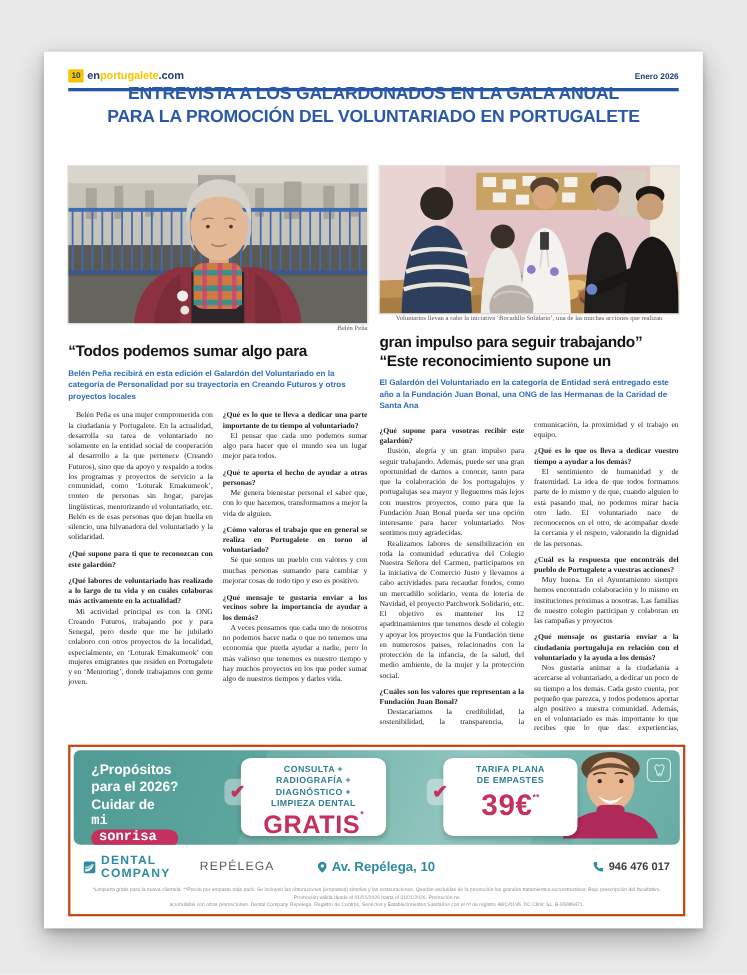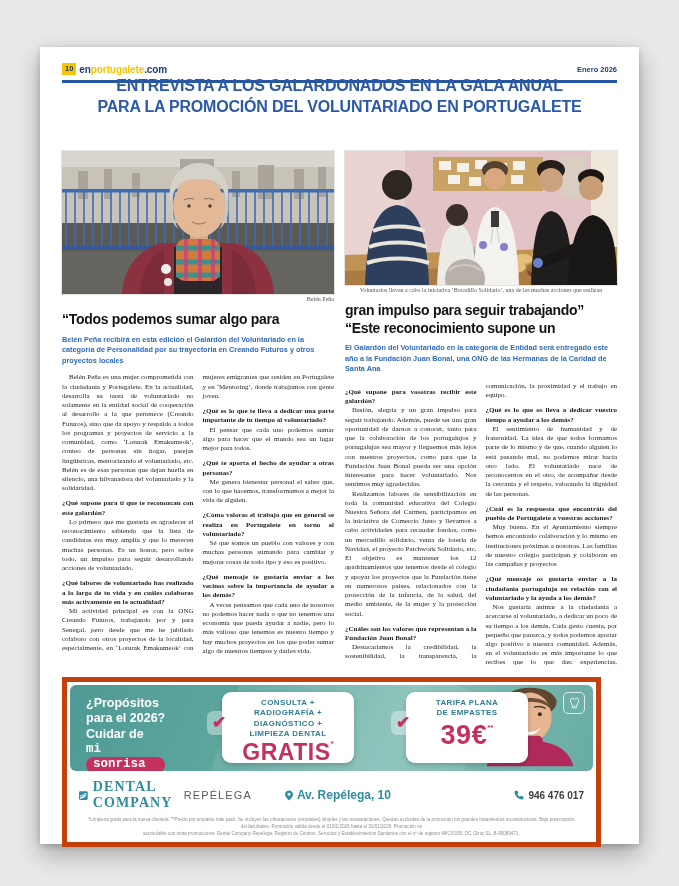--- a/index.html
+++ b/index.html
@@ -32,21 +32,21 @@
   .lh figcaption{text-align:right;} .rh figcaption{text-align:center;}
   .atitle{margin:8px 0 6px;font-weight:800;font-size:14px;line-height:1.25;color:#141414;letter-spacing:-.3px;}
   .atitle span{display:block;}
   .standfirst{margin:0 0 7px;font-weight:700;font-size:7.3px;line-height:1.45;color:#2f6cb6;}
   .abody{column-count:2;column-gap:9px;height:292px;overflow:hidden;
     font-family:"Liberation Serif",serif;font-size:7px;line-height:1.32;color:#1d1d1d;text-align:justify;}
   .abody p{margin:0;}
   .abody p.bp{text-indent:7px;}
   .abody p.q{font-weight:700;margin-top:6px;text-indent:0;}
   
-  .ad{position:absolute;left:22px;right:38px;top:630px;border:5px solid #c2410c;background:#fff;}
+  .ad{position:absolute;left:22px;right:16px;top:630px;border:2px solid #c2410c;background:#fff;}
   .ad-teal{position:relative;margin:3px;height:86px;border-radius:6px;overflow:hidden;
     background:linear-gradient(112deg,#4f9a94 0%,#5ea79f 34%,#84bfb7 62%,#67aca4 100%);}
   .ad-teal::after{content:"";position:absolute;left:30%;top:-30px;width:46%;height:200%;
     background:rgba(255,255,255,.10);transform:rotate(18deg);}
   .tagline{position:absolute;left:16px;top:11px;color:#fff;font-weight:800;font-size:12.5px;line-height:1.22;z-index:3;}
   .tagline span{display:block;}
   .tl-row{display:flex;align-items:center;gap:4px;font-family:Liberation Mono, monospace;}
   .pill{display:inline-block;background:#c5315f;border-radius:9px;padding:0 7px 1px;color:#fff;}
   .card{position:absolute;top:7px;background:#fff;border-radius:9px;box-shadow:0 2px 5px rgba(0,0,0,.20);
     text-align:center;padding-top:6px;z-index:2;}
@@ -60,21 +60,21 @@
   .check{position:absolute;width:24px;height:24px;border-radius:6px;background:rgba(255,255,255,.38);
     color:#c5315f;font-weight:800;font-size:17px;line-height:24px;text-align:center;z-index:3;}
   .ck1{left:137px;top:26px;} .ck2{left:321px;top:26px;}
   .man-wrap{position:absolute;right:4px;bottom:0;z-index:1;}
   .tooth-badge{position:absolute;right:8px;top:7px;width:20px;height:20px;border:1.5px solid rgba(255,255,255,.75);
     border-radius:5px;display:flex;align-items:center;justify-content:center;z-index:3;}
   .ad-bar{display:flex;align-items:center;padding:5px 12px 4px;gap:6px;}
   .bar-l{display:flex;align-items:center;gap:5px;flex:1;}
   .bar-m{display:flex;align-items:center;gap:4px;flex:1;justify-content:center;}
   .bar-r{display:flex;align-items:center;gap:4px;flex:1;justify-content:flex-end;}
-  .dc-name{font-weight:700;font-size:14px;color:#2e8ca0;letter-spacing:1.1px;font-family:Liberation Serif, serif;}
+  .dc-name{font-weight:700;font-size:11px;color:#2e8ca0;letter-spacing:1.1px;}
   .dc-branch{font-weight:400;font-size:11px;color:#5a5a5a;letter-spacing:1.1px;}
   .addr{font-weight:800;font-size:12px;color:#2e8ca0;}
   .phone{font-weight:800;font-size:10px;color:#3c3c3c;}
   .legal{padding:1px 18px 5px;font-size:4.6px;line-height:1.55;color:#8f8f8f;text-align:center;}
   .legal span{display:block;}
 </style>
 </head>
 <body>
 
 <div class="sheet">
@@ -135,21 +135,20 @@
       </svg>
       <figcaption>Belén Peña</figcaption>
     </figure>
     <h2 class="atitle">
       <span>“Todos podemos sumar algo para</span>
     </h2>
     <p class="standfirst">Belén Peña recibirá en esta edición el Galardón del Voluntariado en la categoría de Personalidad por su trayectoria en Creando Futuros y otros proyectos locales</p>
     <div class="abody">
         <p class="bp">Belén Peña es una mujer comprometida con la ciudadanía y Portugalete. En la actualidad, desarrolla su tarea de voluntariado no solamente en la entidad social de cooperación al desarrollo a la que pertenece (Creando Futuros), sino que da apoyo y respaldo a todos los programas y proyectos de servicio a la comunidad, como ‘Loturak Emakumeok’, conteo de personas sin hogar, parejas lingüísticas, mentorizando el voluntariado, etc. Belén es de esas personas que dejan huella en silencio, una hilvanadora del voluntariado y la solidaridad.</p>
         <p class="q">¿Qué supone para ti que te reconozcan con este galardón?</p>
-        <p class="bp">Lo primero que me gustaría es agradecer el reconocimiento sabiendo que la lista de candidatas era muy amplia y que lo merecen muchas personas. Es un honor, pero sobre todo, un impulso para seguir desarrollando acciones de voluntariado.</p>
         <p class="q">¿Qué labores de voluntariado has realizado a lo largo de tu vida y en cuáles colaboras más activamente en la actualidad?</p>
         <p class="bp">Mi actividad principal es con la ONG Creando Futuros, trabajando por y para Senegal, pero desde que me he jubilado colaboro con otros proyectos de la localidad, especialmente, en ‘Loturak Emakumeok’ con mujeres emigrantes que residen en Portugalete y en ‘Mentoring’, donde trabajamos con gente joven.</p>
         <p class="q">¿Qué es lo que te lleva a dedicar una parte importante de tu tiempo al voluntariado?</p>
         <p class="bp">El pensar que cada uno podemos sumar algo para hacer que el mundo sea un lugar mejor para todos.</p>
         <p class="q">¿Qué te aporta el hecho de ayudar a otras personas?</p>
         <p class="bp">Me genera bienestar personal el saber que, con lo que hacemos, transformamos a mejor la vida de alguien.</p>
         <p class="q">¿Cómo valoras el trabajo que en general se realiza en Portugalete en torno al voluntariado?</p>
         <p class="bp">Sé que somos un pueblo con valores y con muchas personas sumando para cambiar y mejorar cosas de todo tipo y eso es positivo.</p>
         <p class="q">¿Qué mensaje te gustaría enviar a los vecinos sobre la importancia de ayudar a los demás?</p>
         <p class="bp">A veces pensamos que cada uno de nosotros no podemos hacer nada o que no tenemos una economía que pueda ayudar a nadie, pero lo más valioso que tenemos es nuestro tiempo y hay muchos proyectos en los que poder sumar algo de nuestros tiempos y darles vida.</p>

